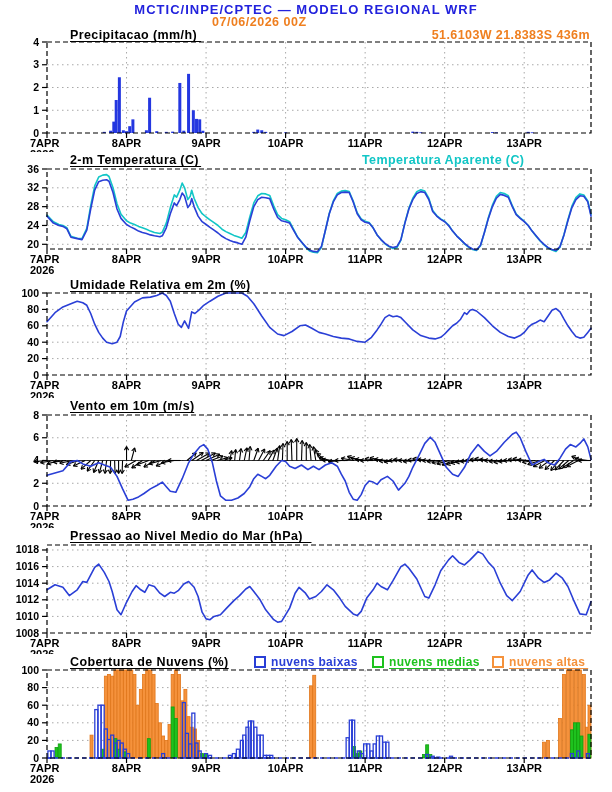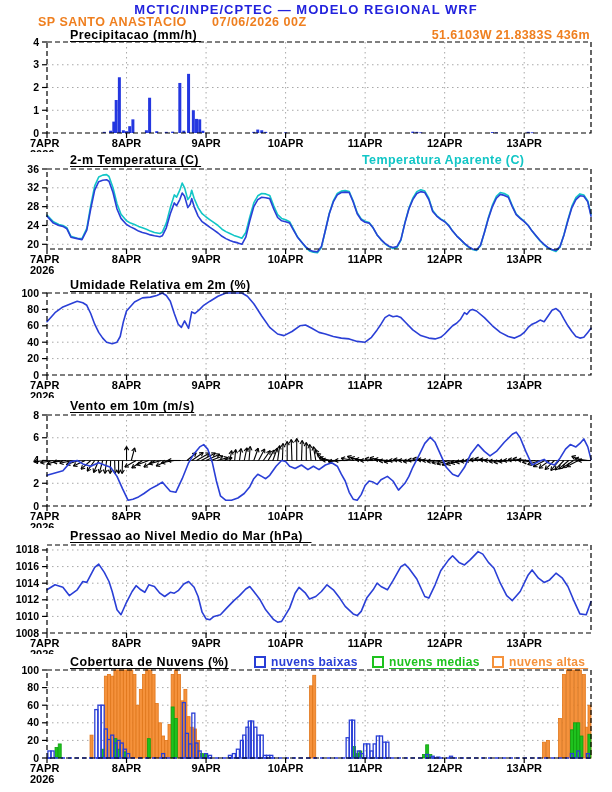--- a/index.html
+++ b/index.html
@@ -14,21 +14,20 @@
   .panels{position:absolute;top:28px;left:0;width:612px;}
   svg{display:block;}
   text{font-family:"Liberation Sans",sans-serif;}
 </style>
 </head>
 <body>
 
 <div class="page">
   <div class="hdr1">MCTIC/INPE/CPTEC — MODELO REGIONAL WRF</div>
   <div class="hdr2">
-    <span class="station">SP SANTO ANASTACIO</span>
     <span class="runtime">07/06/2026 00Z</span>
   </div>
   <div class="panels" id="panels">
       <svg width="612" height="124">
         <line x1="47" y1="82.25" x2="591" y2="82.25" stroke="#a8a8a8" stroke-width="1" stroke-dasharray="1.5,3.5"></line>
         <line x1="47" y1="59.5" x2="591" y2="59.5" stroke="#a8a8a8" stroke-width="1" stroke-dasharray="1.5,3.5"></line>
         <line x1="47" y1="36.75" x2="591" y2="36.75" stroke="#a8a8a8" stroke-width="1" stroke-dasharray="1.5,3.5"></line>
         <line x1="126.53216374269006" y1="14" x2="126.53216374269006" y2="105" stroke="#a8a8a8" stroke-width="1" stroke-dasharray="1.5,3.5"></line>
         <line x1="206.06432748538012" y1="14" x2="206.06432748538012" y2="105" stroke="#a8a8a8" stroke-width="1" stroke-dasharray="1.5,3.5"></line>
         <line x1="285.5964912280702" y1="14" x2="285.5964912280702" y2="105" stroke="#a8a8a8" stroke-width="1" stroke-dasharray="1.5,3.5"></line>

